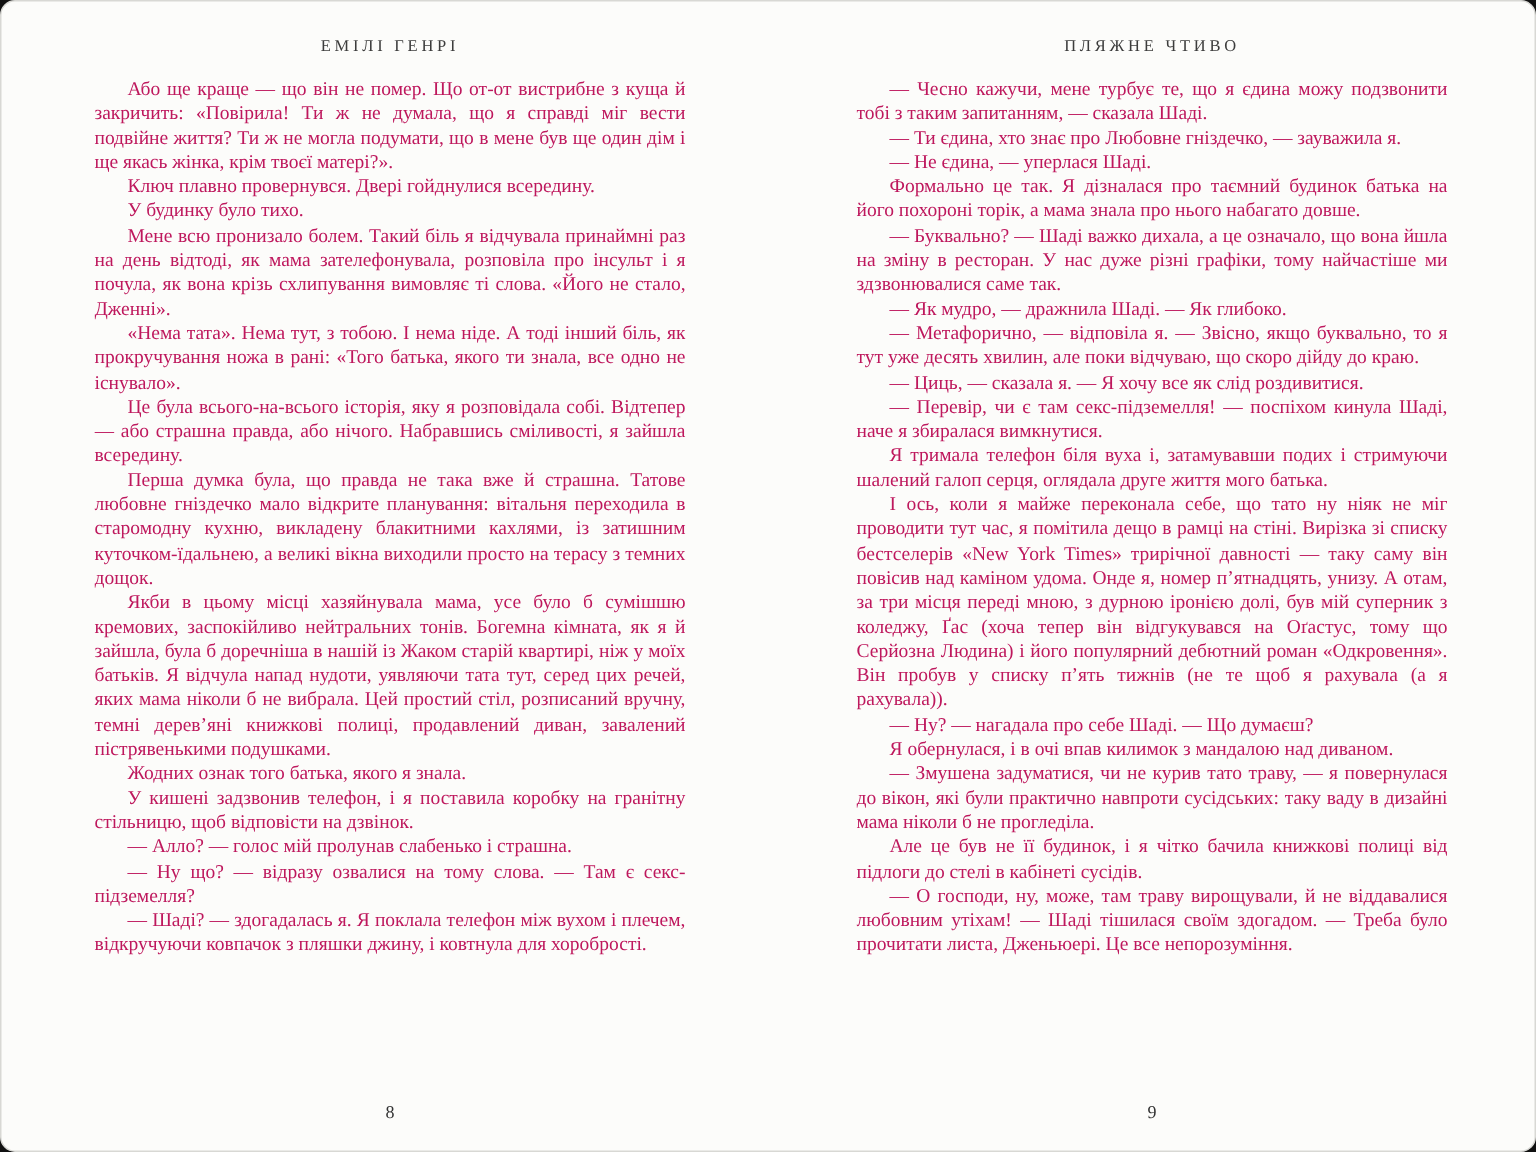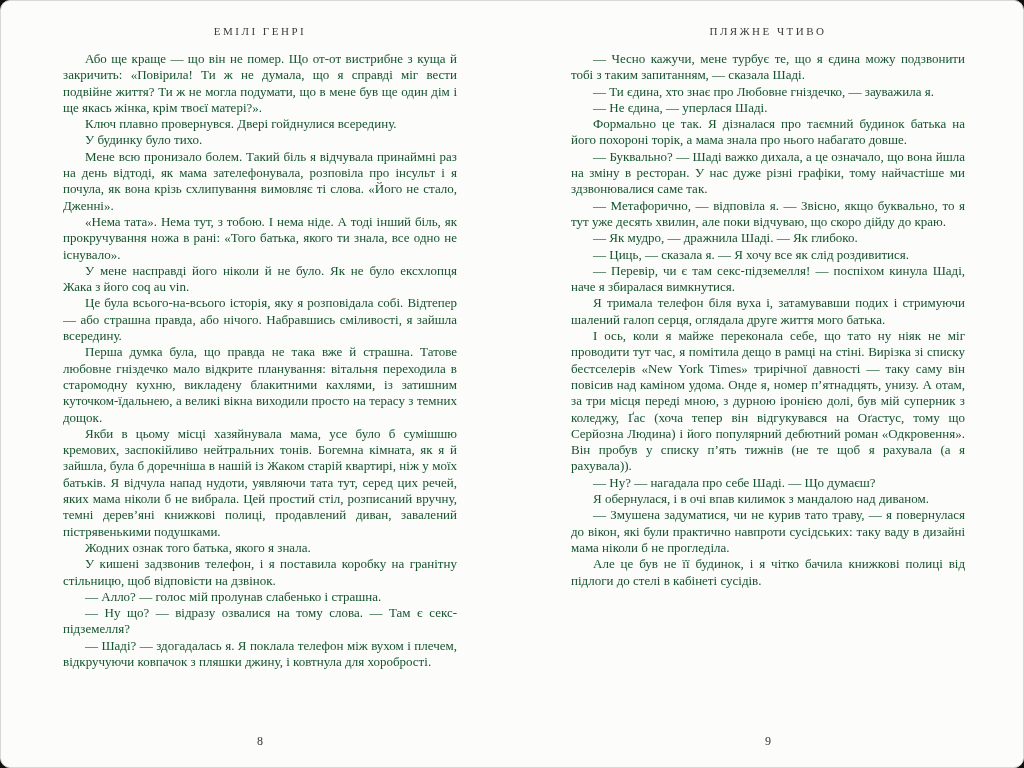--- a/index.html
+++ b/index.html
@@ -43,21 +43,21 @@
     margin-top: 4px;
     margin-bottom: 14px;
     font-family: "Liberation Serif", "DejaVu Serif", serif;
   }
   .page-body {
     flex: 1;
     overflow: hidden;
     text-align: justify;
     font-size: 13px;
     line-height: 16.3px;
-    color: #14532d;
+    color: #be185d;
     hyphens: auto;
     -webkit-hyphens: auto;
   }
   .page-body p {
     margin: 0;
     text-indent: 22px;
   }
   .page-footer {
     text-align: center;
     font-size: 12px;
@@ -73,49 +73,49 @@
   <div class="spread">
 
     <div class="page">
       <div class="running-head">ЕМІЛІ ГЕНРІ</div>
       <div class="page-body">
         <p>Або ще краще — що він не помер. Що от-от вистрибне з куща й закричить: «Повірила! Ти ж не думала, що я справді міг вести подвійне життя? Ти ж не могла подумати, що в мене був ще один дім і ще якась жінка, крім твоєї матері?».</p>
         <p>Ключ плавно провернувся. Двері гойднулися всередину.</p>
         <p>У будинку було тихо.</p>
         <p>Мене всю пронизало болем. Такий біль я відчувала принаймні раз на день відтоді, як мама зателефонувала, розповіла про інсульт і я почула, як вона крізь схлипування вимовляє ті слова. «Його не стало, Дженні».</p>
         <p>«Нема тата». Нема тут, з тобою. І нема ніде. А тоді інший біль, як прокручування ножа в рані: «Того батька, якого ти знала, все одно не існувало».</p>
-        <p>У мене насправді його ніколи й не було. Як не було ексхлопця Жака з його coq au vin.</p>
         <p>Це була всього-на-всього історія, яку я розповідала собі. Відтепер — або страшна правда, або нічого. Набравшись сміливості, я зайшла всередину.</p>
         <p>Перша думка була, що правда не така вже й страшна. Татове любовне гніздечко мало відкрите планування: вітальня переходила в старомодну кухню, викладену блакитними кахлями, із затишним куточком-їдальнею, а великі вікна виходили просто на терасу з темних дощок.</p>
         <p>Якби в цьому місці хазяйнувала мама, усе було б сумішшю кремових, заспокійливо нейтральних тонів. Богемна кімната, як я й зайшла, була б доречніша в нашій із Жаком старій квартирі, ніж у моїх батьків. Я відчула напад нудоти, уявляючи тата тут, серед цих речей, яких мама ніколи б не вибрала. Цей простий стіл, розписаний вручну, темні дерев’яні книжкові полиці, продавлений диван, завалений пістрявенькими подушками.</p>
         <p>Жодних ознак того батька, якого я знала.</p>
         <p>У кишені задзвонив телефон, і я поставила коробку на гранітну стільницю, щоб відповісти на дзвінок.</p>
         <p>— Алло? — голос мій пролунав слабенько і страшна.</p>
         <p>— Ну що? — відразу озвалися на тому слова. — Там є секс-підземелля?</p>
         <p>— Шаді? — здогадалась я. Я поклала телефон між вухом і плечем, відкручуючи ковпачок з пляшки джину, і ковтнула для хоробрості.</p>
       </div>
       <div class="page-footer">8</div>
     </div>
 
     <div class="page">
       <div class="running-head">ПЛЯЖНЕ ЧТИВО</div>
       <div class="page-body">
         <p>— Чесно кажучи, мене турбує те, що я єдина можу подзвонити тобі з таким запитанням, — сказала Шаді.</p>
         <p>— Ти єдина, хто знає про Любовне гніздечко, — зауважила я.</p>
         <p>— Не єдина, — уперлася Шаді.</p>
         <p>Формально це так. Я дізналася про таємний будинок батька на його похороні торік, а мама знала про нього набагато довше.</p>
         <p>— Буквально? — Шаді важко дихала, а це означало, що вона йшла на зміну в ресторан. У нас дуже різні графіки, тому найчастіше ми здзвонювалися саме так.</p>
+        <p>— Як мудро, — дражнила Шаді. — Як глибоко.</p>
         <p>— Метафорично, — відповіла я. — Звісно, якщо буквально, то я тут уже десять хвилин, але поки відчуваю, що скоро дійду до краю.</p>
-        <p>— Як мудро, — дражнила Шаді. — Як глибоко.</p>
         <p>— Циць, — сказала я. — Я хочу все як слід роздивитися.</p>
         <p>— Перевір, чи є там секс-підземелля! — поспіхом кинула Шаді, наче я збиралася вимкнутися.</p>
         <p>Я тримала телефон біля вуха і, затамувавши подих і стримуючи шалений галоп серця, оглядала друге життя мого батька.</p>
         <p>І ось, коли я майже переконала себе, що тато ну ніяк не міг проводити тут час, я помітила дещо в рамці на стіні. Вирізка зі списку бестселерів «New York Times» трирічної давності — таку саму він повісив над каміном удома. Онде я, номер п’ятнадцять, унизу. А отам, за три місця переді мною, з дурною іронією долі, був мій суперник з коледжу, Ґас (хоча тепер він відгукувався на Оґастус, тому що Серйозна Людина) і його популярний дебютний роман «Одкровення». Він пробув у списку п’ять тижнів (не те щоб я рахувала (а я рахувала)).</p>
         <p>— Ну? — нагадала про себе Шаді. — Що думаєш?</p>
         <p>Я обернулася, і в очі впав килимок з мандалою над диваном.</p>
         <p>— Змушена задуматися, чи не курив тато траву, — я повернулася до вікон, які були практично навпроти сусідських: таку ваду в дизайні мама ніколи б не прогледіла.</p>
         <p>Але це був не її будинок, і я чітко бачила книжкові полиці від підлоги до стелі в кабінеті сусідів.</p>
+        <p>— О господи, ну, може, там траву вирощували, й не віддавалися любовним утіхам! — Шаді тішилася своїм здогадом. — Треба було прочитати листа, Дженьюері. Це все непорозуміння.</p>
       </div>
       <div class="page-footer">9</div>
     </div>
 
   </div>
 </div>
 
 </body></html>

